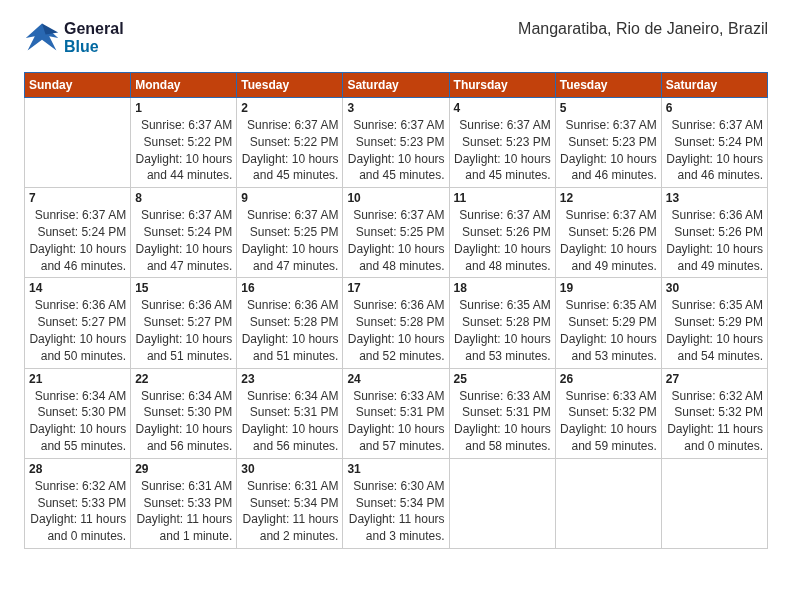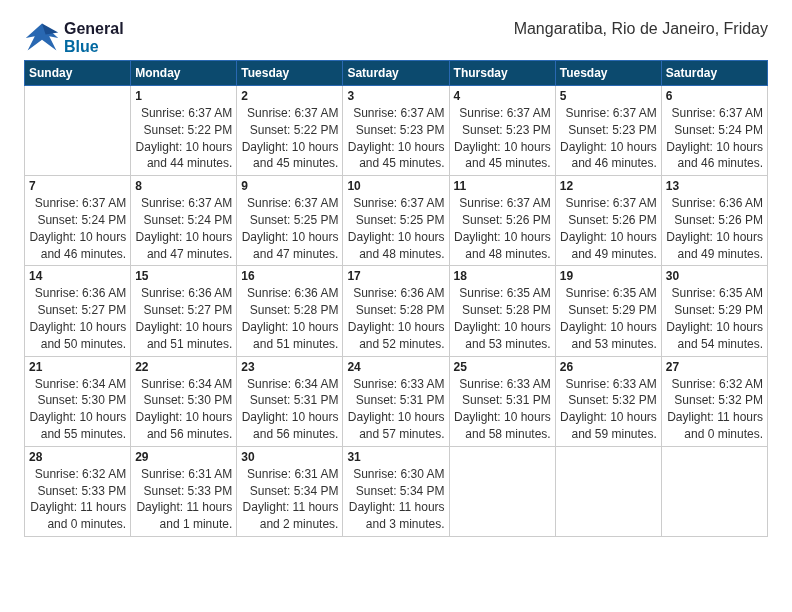--- a/index.html
+++ b/index.html
@@ -7,21 +7,21 @@
       font-family: Arial, sans-serif;
       background: #fff;
       width: 792px;
       min-height: 612px;
       padding: 20px 24px;
     }
     .header-area {
       display: flex;
       justify-content: space-between;
       align-items: flex-start;
-      margin-bottom: 4px;
+      margin-bottom: 16px;
     }
     .logo {
       display: flex;
       align-items: center;
       gap: 4px;
     }
     .logo-bird {
       width: 36px;
       height: 36px;
     }
@@ -37,21 +37,21 @@
     .subtitle {
       font-size: 16px;
       color: #333;
     }
     .calendar {
       width: 100%;
       border-collapse: collapse;
       font-size: 11px;
     }
     .calendar th {
-      background: #0c4a6e;
+      background: #c2410c;
       color: #fff;
       padding: 5px 4px;
       text-align: left;
       font-size: 12px;
       font-weight: bold;
       border: 1px solid #2968b2;
     }
     .calendar td {
       border: 1px solid #ccc;
       padding: 3px 4px;
@@ -84,21 +84,21 @@
     <svg class="logo-bird" viewBox="0 0 40 40">
       <polygon points="20,4 38,20 28,18 36,34 20,22 4,34 12,18 2,20" fill="#2968b2"></polygon>
       <polygon points="20,4 38,14 24,16" fill="#1a4d8f"></polygon>
     </svg>
     <div>
       <div style="font-size:16px;font-weight:bold;color:#1a1a2e;">General</div>
       <div style="font-size:16px;font-weight:bold;color:#0369a1;">Blue</div>
     </div>
   </div>
   <div class="title-area">
-    <div class="subtitle">Mangaratiba, Rio de Janeiro, Friday</div>
+    <div class="subtitle">Mangaratiba, Rio de Janeiro, Brazil</div>
   </div>
 </div>
 
 <table class="calendar">
   <thead>
     <tr>
     <th>Sunday</th>
         <th>Monday</th>
         <th>Tuesday</th>
         <th>Saturday</th>

